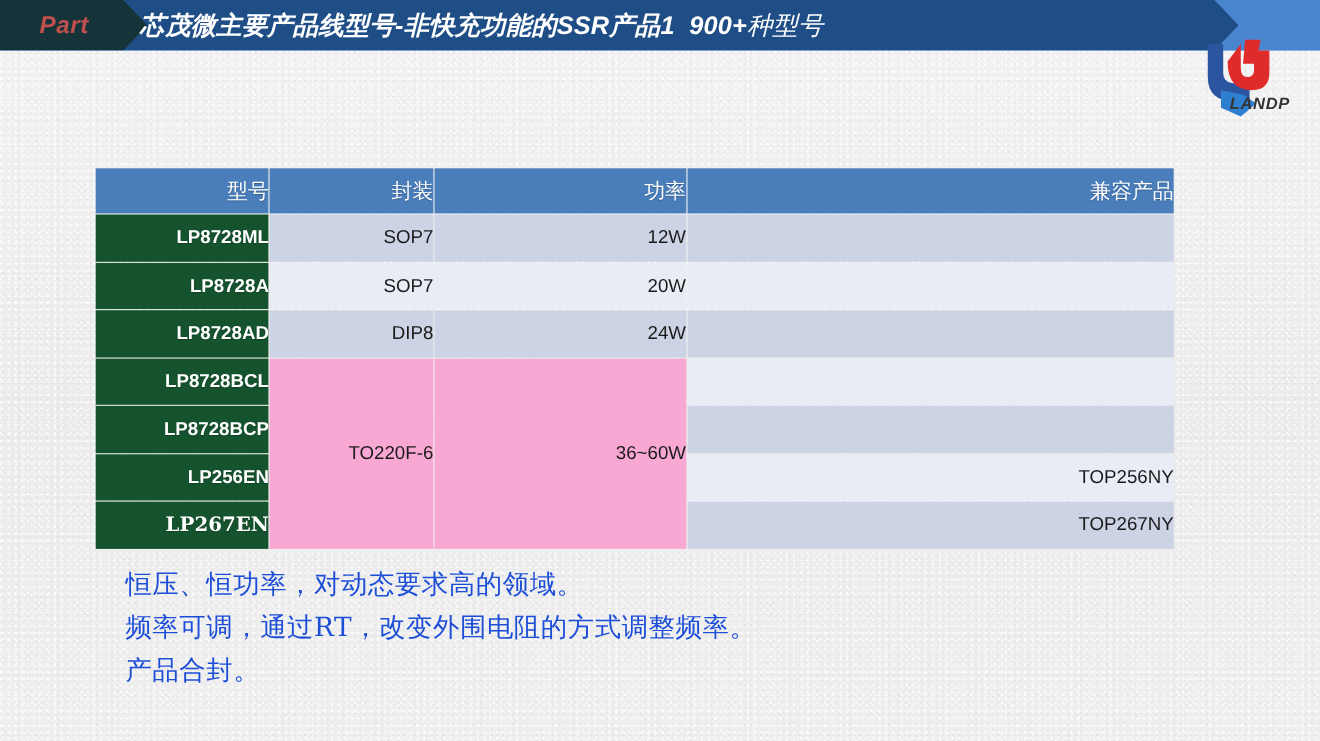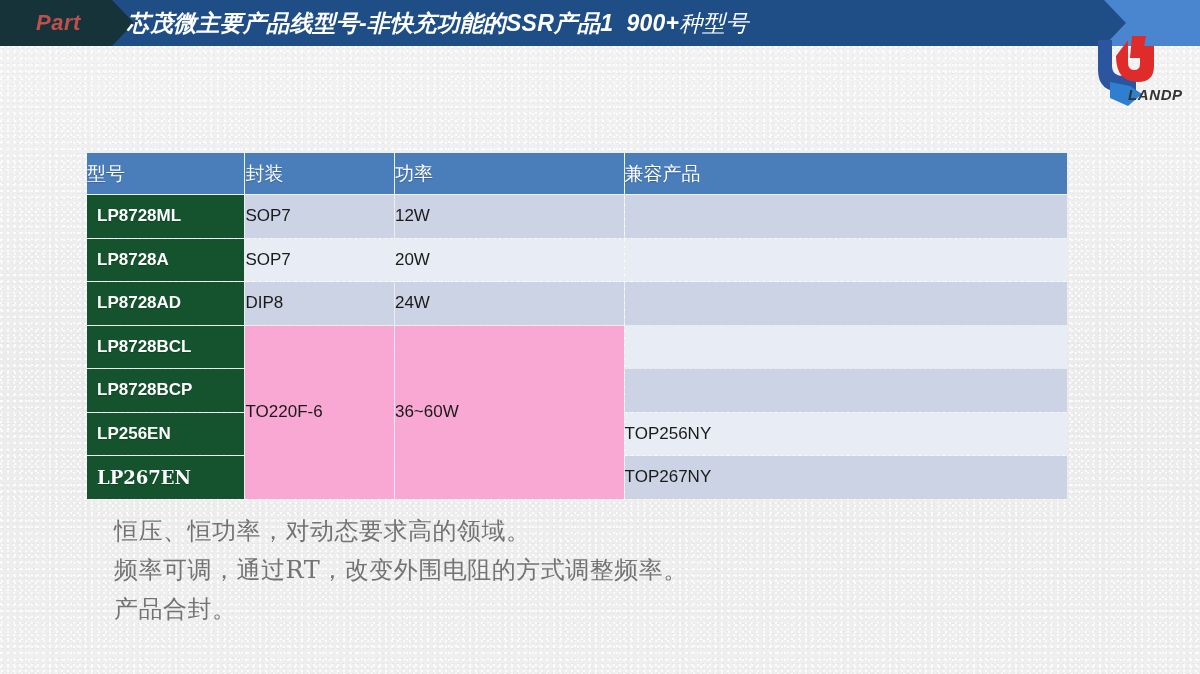--- a/index.html
+++ b/index.html
@@ -91,21 +91,21 @@
   .logo {
     position: absolute;
     left: 1072px;
     top: 36px;
     width: 124px;
     height: 78px;
     z-index: 6;
   }
   .logo-text {
     position: absolute;
-    left: 56px;
+    left: 46px;
     top: 50px;
     font-size: 15px;
     font-style: italic;
     font-weight: bold;
     color: #333333;
     letter-spacing: 0.6px;
     line-height: 18px;
   }
 
   
@@ -117,21 +117,21 @@
     border-collapse: separate;
     border-spacing: 1.5px;
     table-layout: fixed;
     background: transparent;
   }
   .product-table th,
   .product-table td {
     padding: 0;
     margin: 0;
     border: 0;
-    text-align: left;
+    text-align: right;
     vertical-align: middle;
   }
   .product-table thead th {
     height: 41px;
     background: #4a7ebb;
     color: #ffffff;
     font-size: 19px;
     font-weight: normal;
     font-family: "DejaVu Serif", "Liberation Serif", serif;
     text-shadow: 0 1px 1px rgba(0,0,0,0.25);
@@ -159,21 +159,21 @@
   .cell-merged { background: #f9a8d4; }
 
   
   .notes {
     position: absolute;
     left: 114px;
     top: 512px;
     width: 900px;
     font-family: "DejaVu Serif", "Liberation Serif", serif;
     font-size: 24px;
-    color: #737373;
+    color: #1d4ed8;
     line-height: 39px;
     letter-spacing: 0.5px;
   }
   .note-line { white-space: pre; }
 </style>
 </head>
 <body>
 
 <div class="slide-bg"></div>
 

